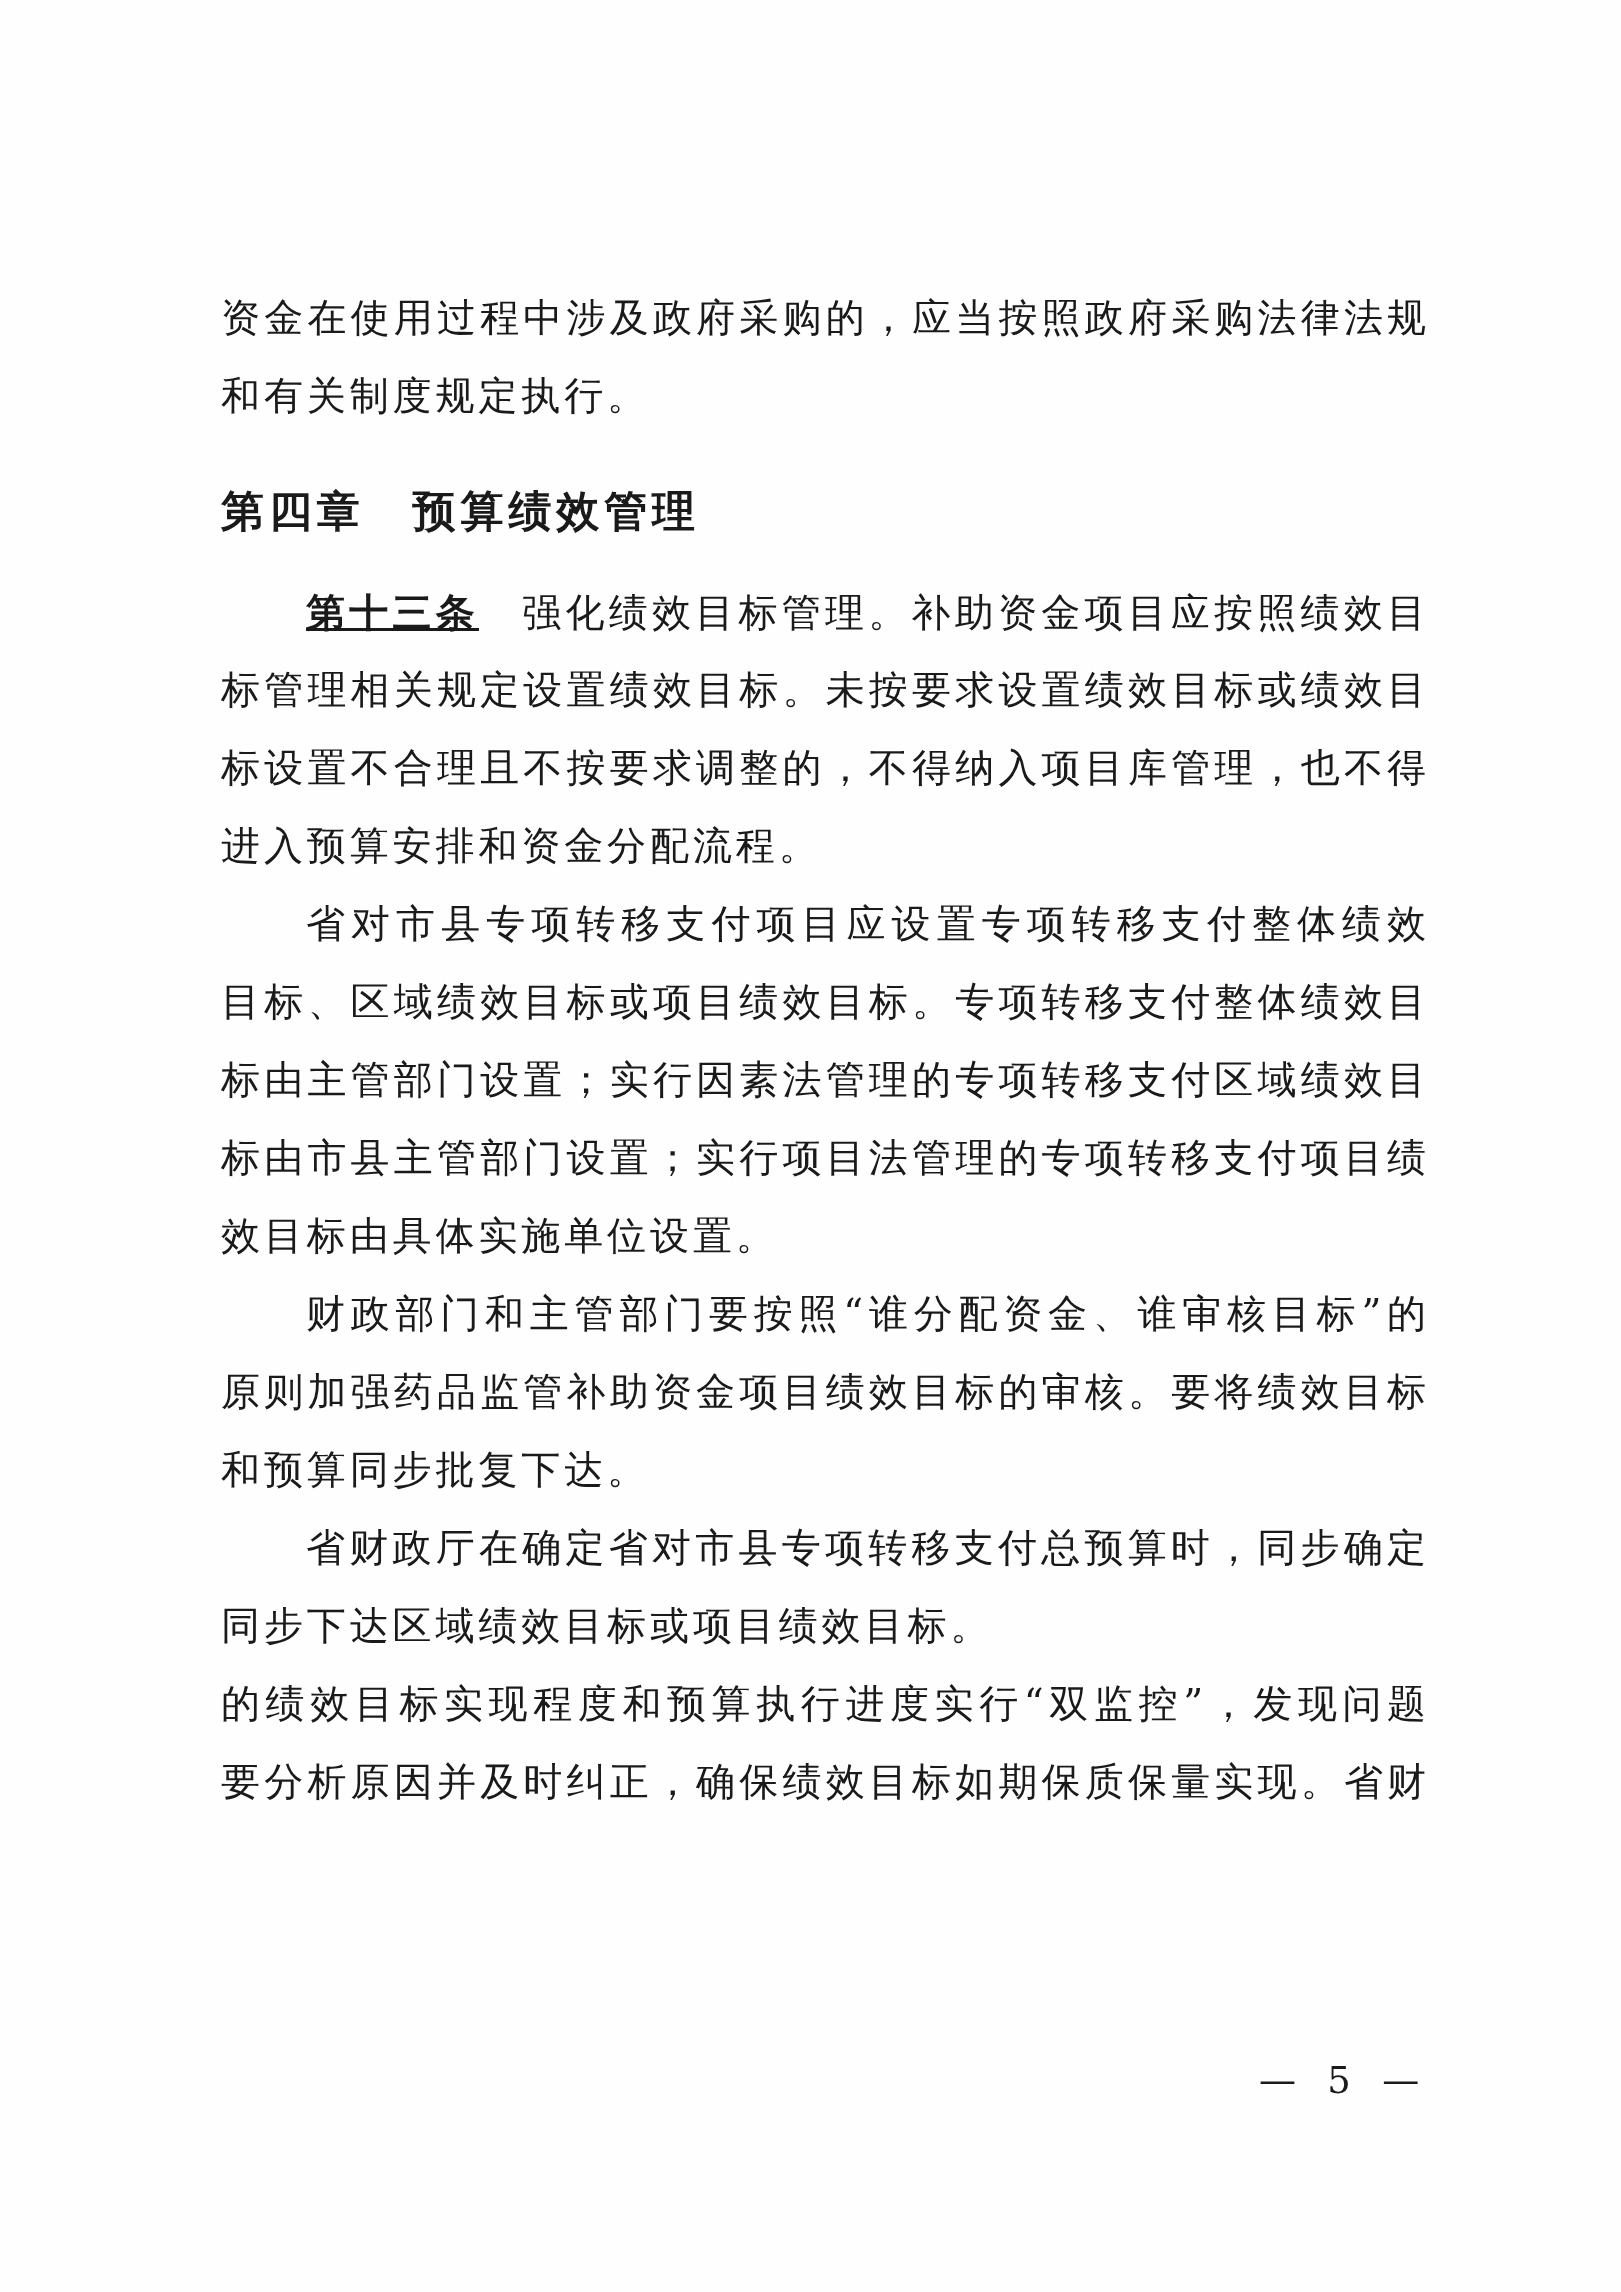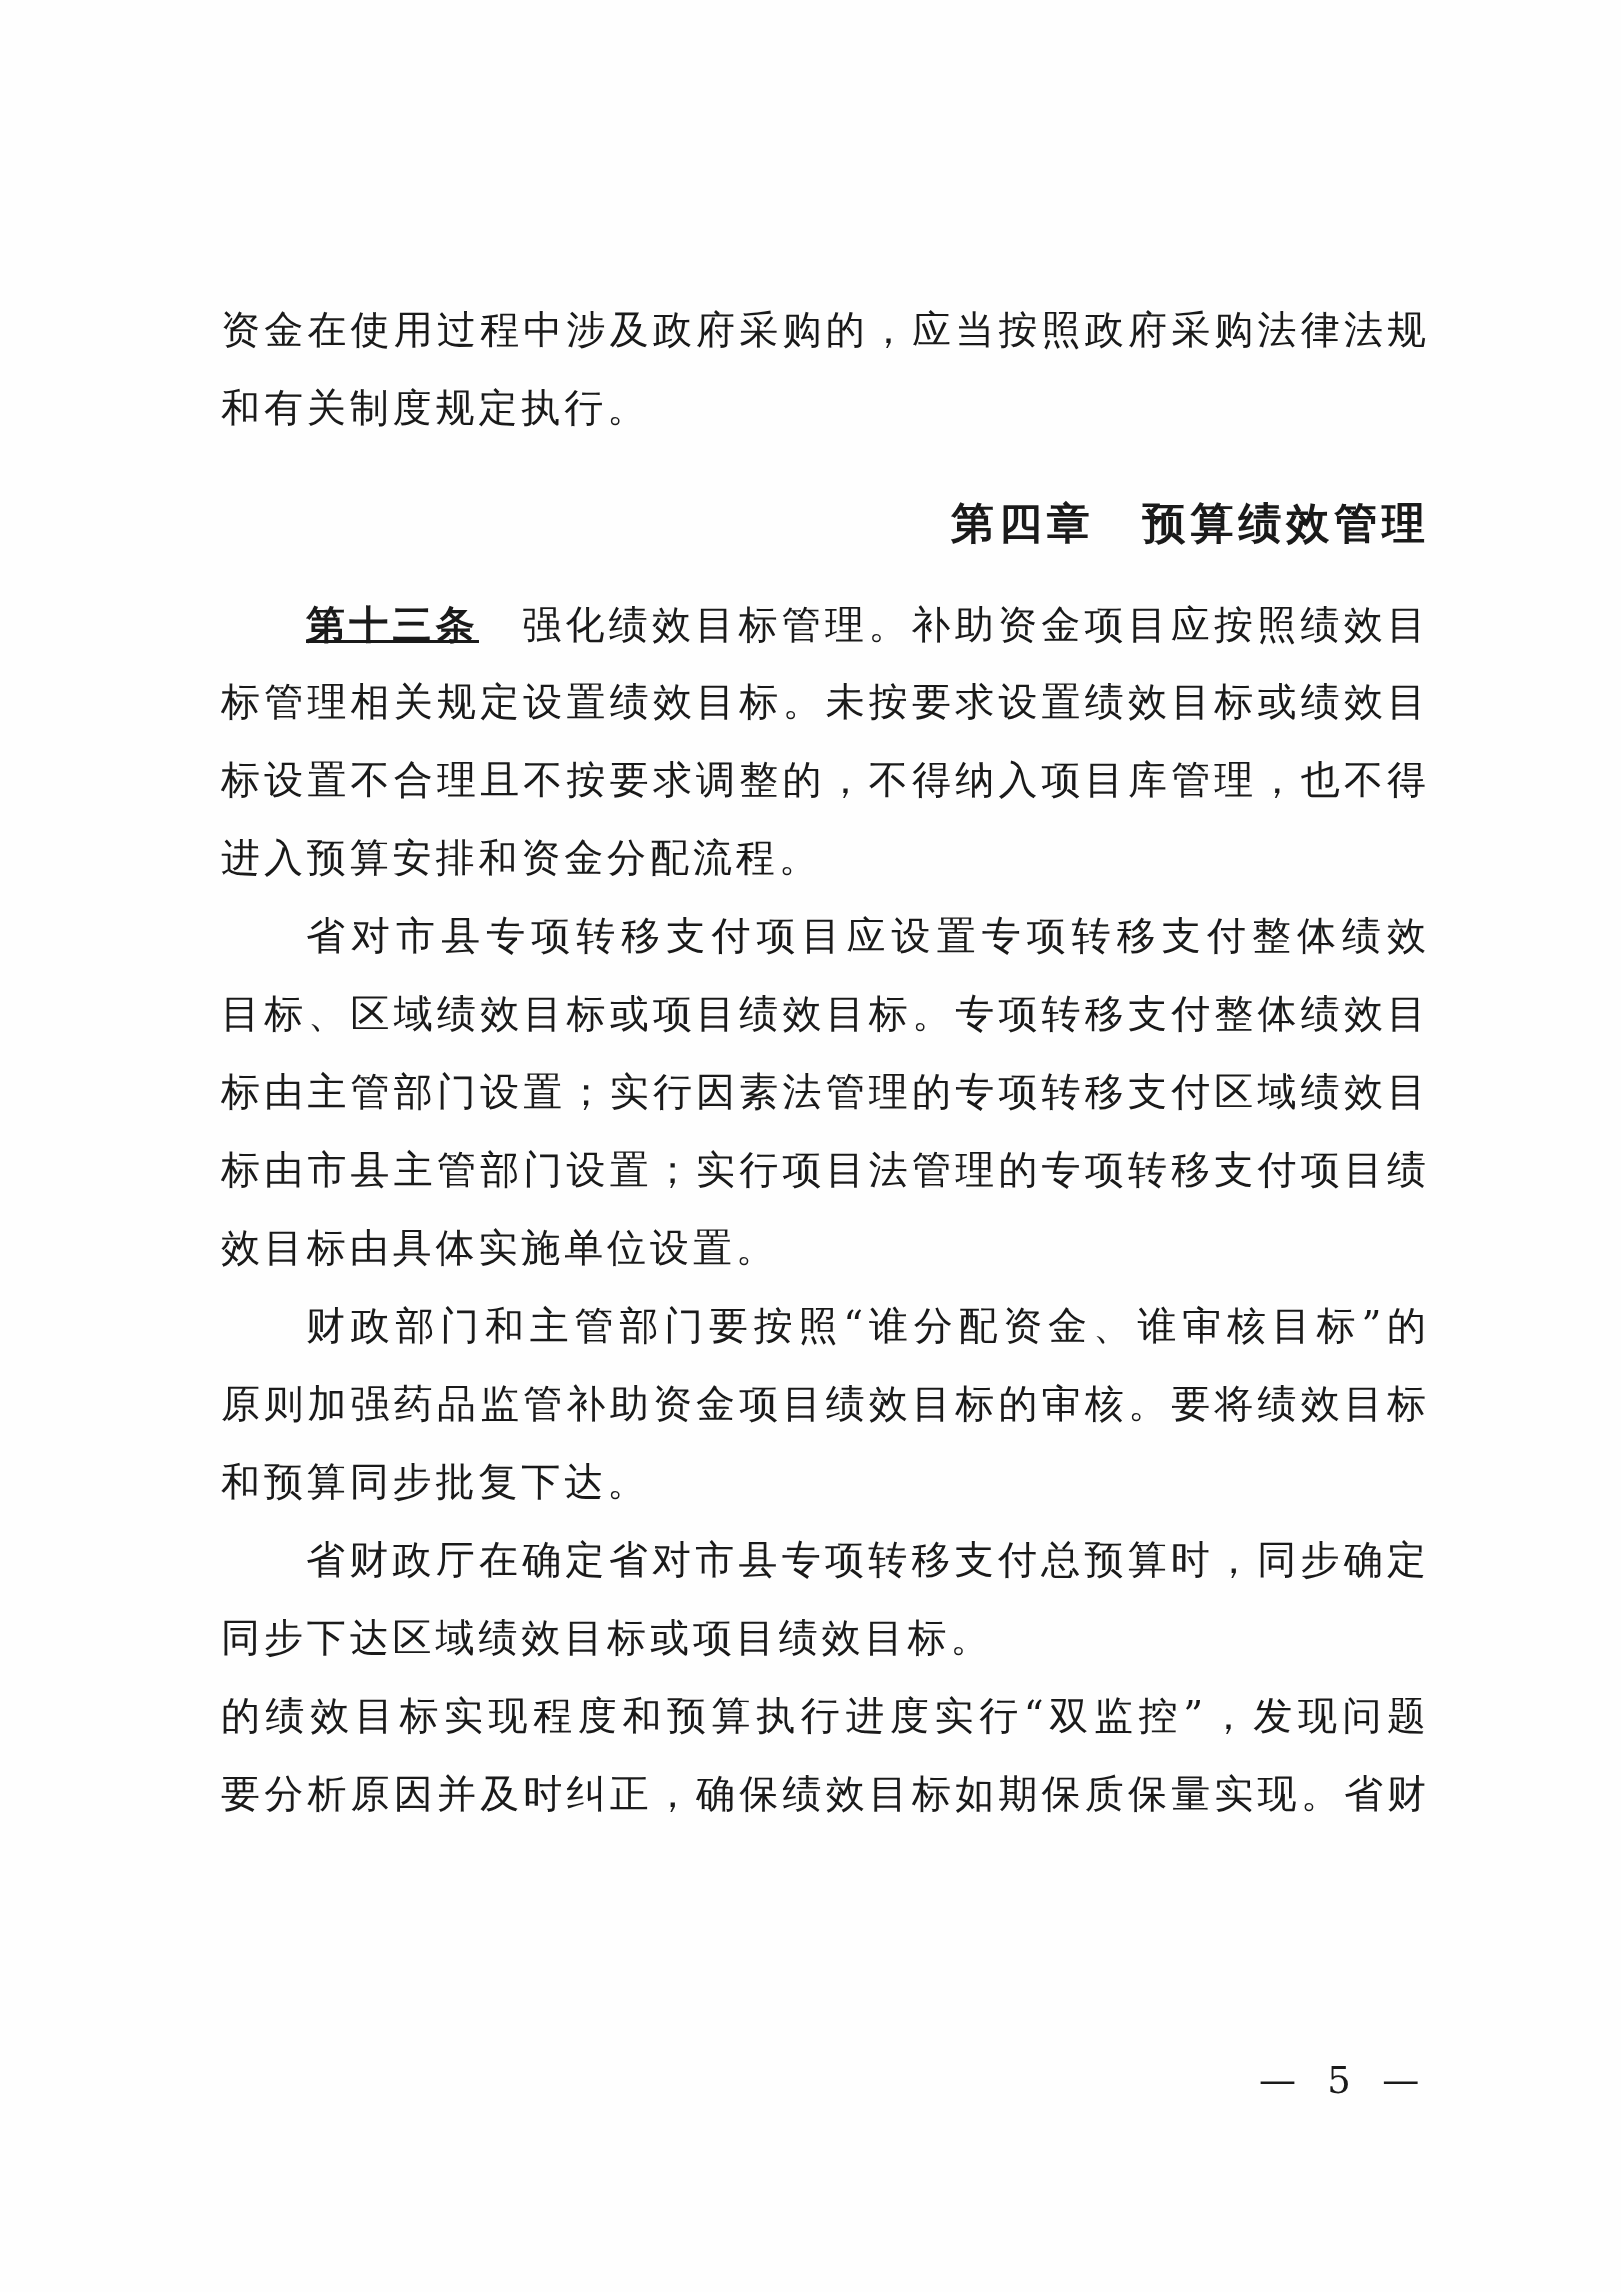--- a/index.html
+++ b/index.html
@@ -13,21 +13,21 @@
     height: 2293px;
     margin: 0 auto;
     background: #fefefe;
     color: #1a1a1a;
     font-family: "DejaVu Serif", "Liberation Serif", serif;
     overflow: hidden;
   }
   .content {
     position: absolute;
     left: 221px;
-    top: 291px;
+    top: 279px;
     width: 1209px;
   }
   .line {
     font-size: 39px;
     line-height: 78px;
     height: 78px;
     letter-spacing: 3.9px;
     white-space: nowrap;
   }
   .line.fill {
@@ -41,21 +41,21 @@
   }
   .article-label {
     font-weight: bold;
     text-decoration: underline;
   }
   .heading {
     font-size: 43px;
     line-height: 78px;
     height: 78px;
     font-weight: bold;
-    text-align: right;
+    text-align: left;
     letter-spacing: 4.9px;
     margin-top: 37px;
     margin-bottom: 22.5px;
   }
   .footer-page-number {
     position: absolute;
     top: 2051px;
     right: 192px;
     font-size: 37px;
     line-height: 59px;

